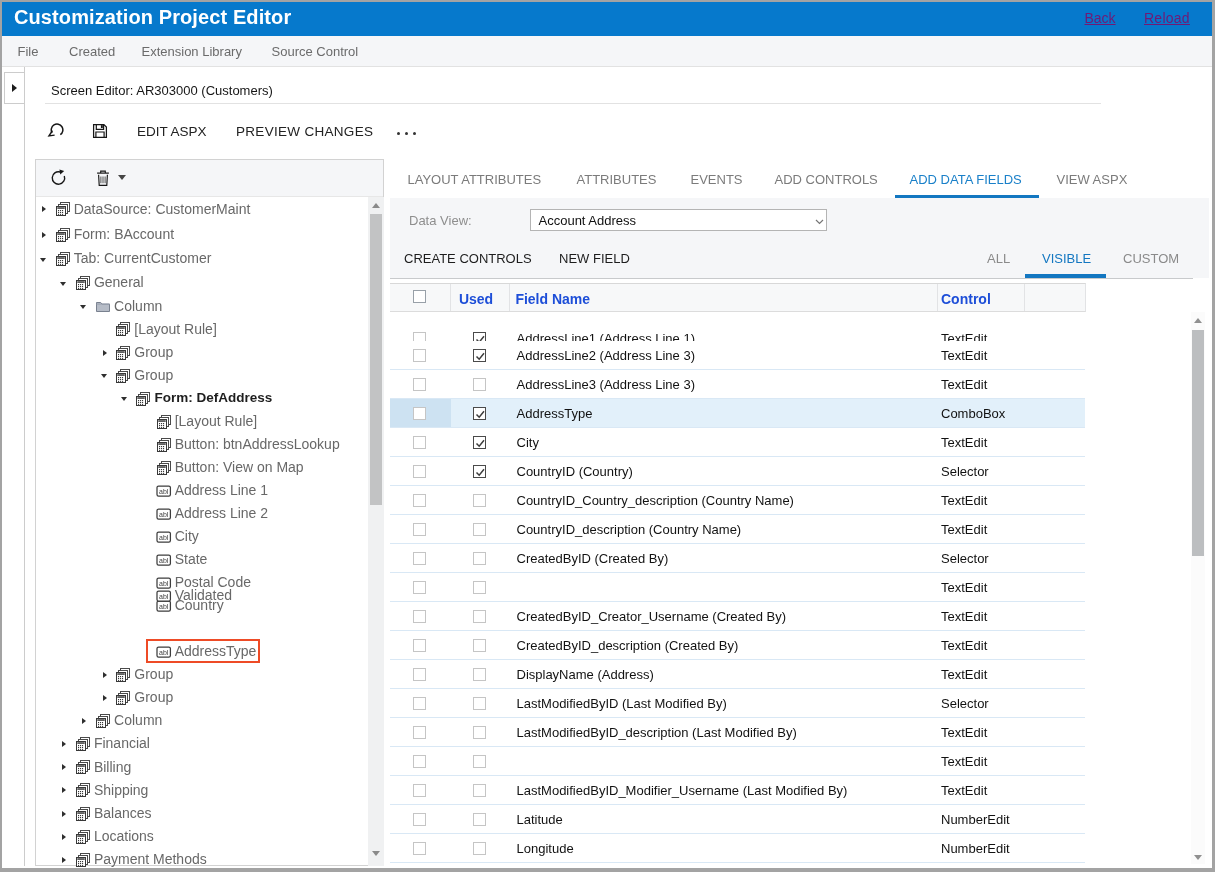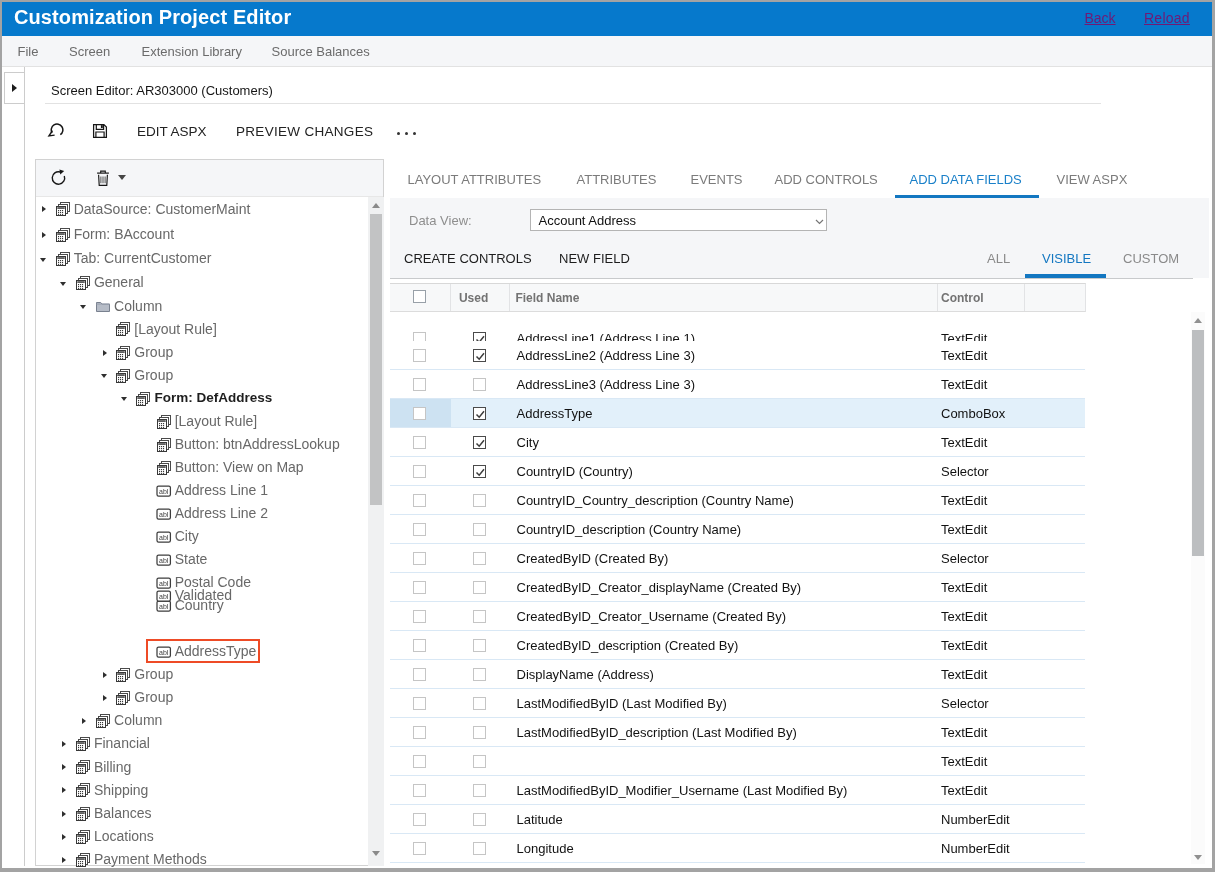--- a/index.html
+++ b/index.html
@@ -35,41 +35,41 @@
 #dataviewlbl{position:absolute;left:409px;top:213px;font-size:13px;color:#8e8e8e}
 #dropdown{position:absolute;left:530px;top:208.5px;width:297px;height:22.5px;background:#fff;border:1px solid #b4b4b4}
 #dropdown .txt{position:absolute;left:7.5px;top:3.5px;font-size:13px;color:#111}
 #createcontrols{position:absolute;left:404px;top:251px;font-size:13px;color:#1d1d1d}
 #newfield{position:absolute;left:559px;top:251px;font-size:13px;color:#1d1d1d}
 .minitab{position:absolute;top:251px;font-size:13px;color:#8a8a8a}
 .minitab.active{color:#1377c1}
 #vline2{position:absolute;left:1025px;top:274px;width:81px;height:4px;background:#1377c1}
 #gridhead{position:absolute;left:390px;top:283px;width:696px;height:29px;background:#f7f8f9;border-top:1px solid #d8d8d8;border-bottom:1px solid #dcdcdc;border-right:1px solid #e2e3e5}
 .hcell{position:absolute;top:0;height:27px;border-right:1px solid #e2e3e5}
-.hlbl{position:absolute;top:7px;font-size:12px;font-weight:700;color:#737373}
+.hlbl{position:absolute;top:7px;font-size:14px;font-weight:700;color:#1d4ed8}
 .grow{position:absolute;left:390px;width:695px;height:29px;border-bottom:1px solid #d9e8f5;background:#fff}
 .grow.hl{background:#e2f0fa}
 .grow.hl .c1{position:absolute;left:0;top:0;width:61px;height:28px;background:#cde2f2}
 .cb{position:absolute;width:13px;height:13px;border:1px solid #4a4a4a;background:#fff}
 .cb.dis{border-color:#c5c5c5}
 .cb.hdr{border-color:#98a0a8}
 .cb svg{position:absolute;left:-1px;top:-1px}
 .gname{position:absolute;left:126.5px;top:6.5px;font-size:13px;color:#121212;white-space:nowrap}
 .gctrl{position:absolute;left:551px;top:6.5px;font-size:13px;color:#121212;white-space:nowrap}
 </style></head><body>
 
 <div id="titlebar"></div>
 <div id="title">Customization Project Editor</div>
 <a class="toplink" style="left:1084.5px">Back</a>
 <a class="toplink" style="left:1144px;letter-spacing:0.25px">Reload</a>
 <div id="menubar"></div>
 <div class="menuitem" style="left:17.5px">File</div>
-<div class="menuitem" style="left:69px">Screen</div>
+<div class="menuitem" style="left:69px">Created</div>
 <div class="menuitem" style="left:141.5px">Extension Library</div>
-<div class="menuitem" style="left:271.5px">Source Balances</div>
+<div class="menuitem" style="left:271.5px">Source Control</div>
 <div id="vrail"></div>
 <div id="collapsetab">
     <span class="tri"></span>
   </div>
 <div id="screeneditor">Screen Editor: AR303000 (Customers)</div>
 <div id="hrule"></div>
 <svg class="abs" style="left:46px;top:123px" width="19" height="16" viewBox="0 0 19 16">
 <path d="M14.3 11.7 A 5.8 5.8 0 1 0 6.1 9.9" fill="none" stroke="#161616" stroke-width="1.5"></path>
 <path d="M6.4 7.7 L3.0 12.9 L8.6 12.1" fill="none" stroke="#161616" stroke-width="1.45"></path>
 </svg>
@@ -686,21 +686,20 @@
 </div>
 <div class="grow" style="top:544px">
 <div class="cb dis" style="left:23.3px;top:8px"></div>
 <div class="cb dis" style="left:83px;top:8px"></div>
 <div class="gname">CreatedByID (Created By)</div>
 <div class="gctrl">Selector</div>
 </div>
 <div class="grow" style="top:573px">
 <div class="cb dis" style="left:23.3px;top:8px"></div>
 <div class="cb dis" style="left:83px;top:8px"></div>
-<div class="gname">CreatedByID_Creator_displayName (Created By)</div>
 <div class="gctrl">TextEdit</div>
 </div>
 <div class="grow" style="top:602px">
 <div class="cb dis" style="left:23.3px;top:8px"></div>
 <div class="cb dis" style="left:83px;top:8px"></div>
 <div class="gname">CreatedByID_Creator_Username (Created By)</div>
 <div class="gctrl">TextEdit</div>
 </div>
 <div class="grow" style="top:631px">
 <div class="cb dis" style="left:23.3px;top:8px"></div>

